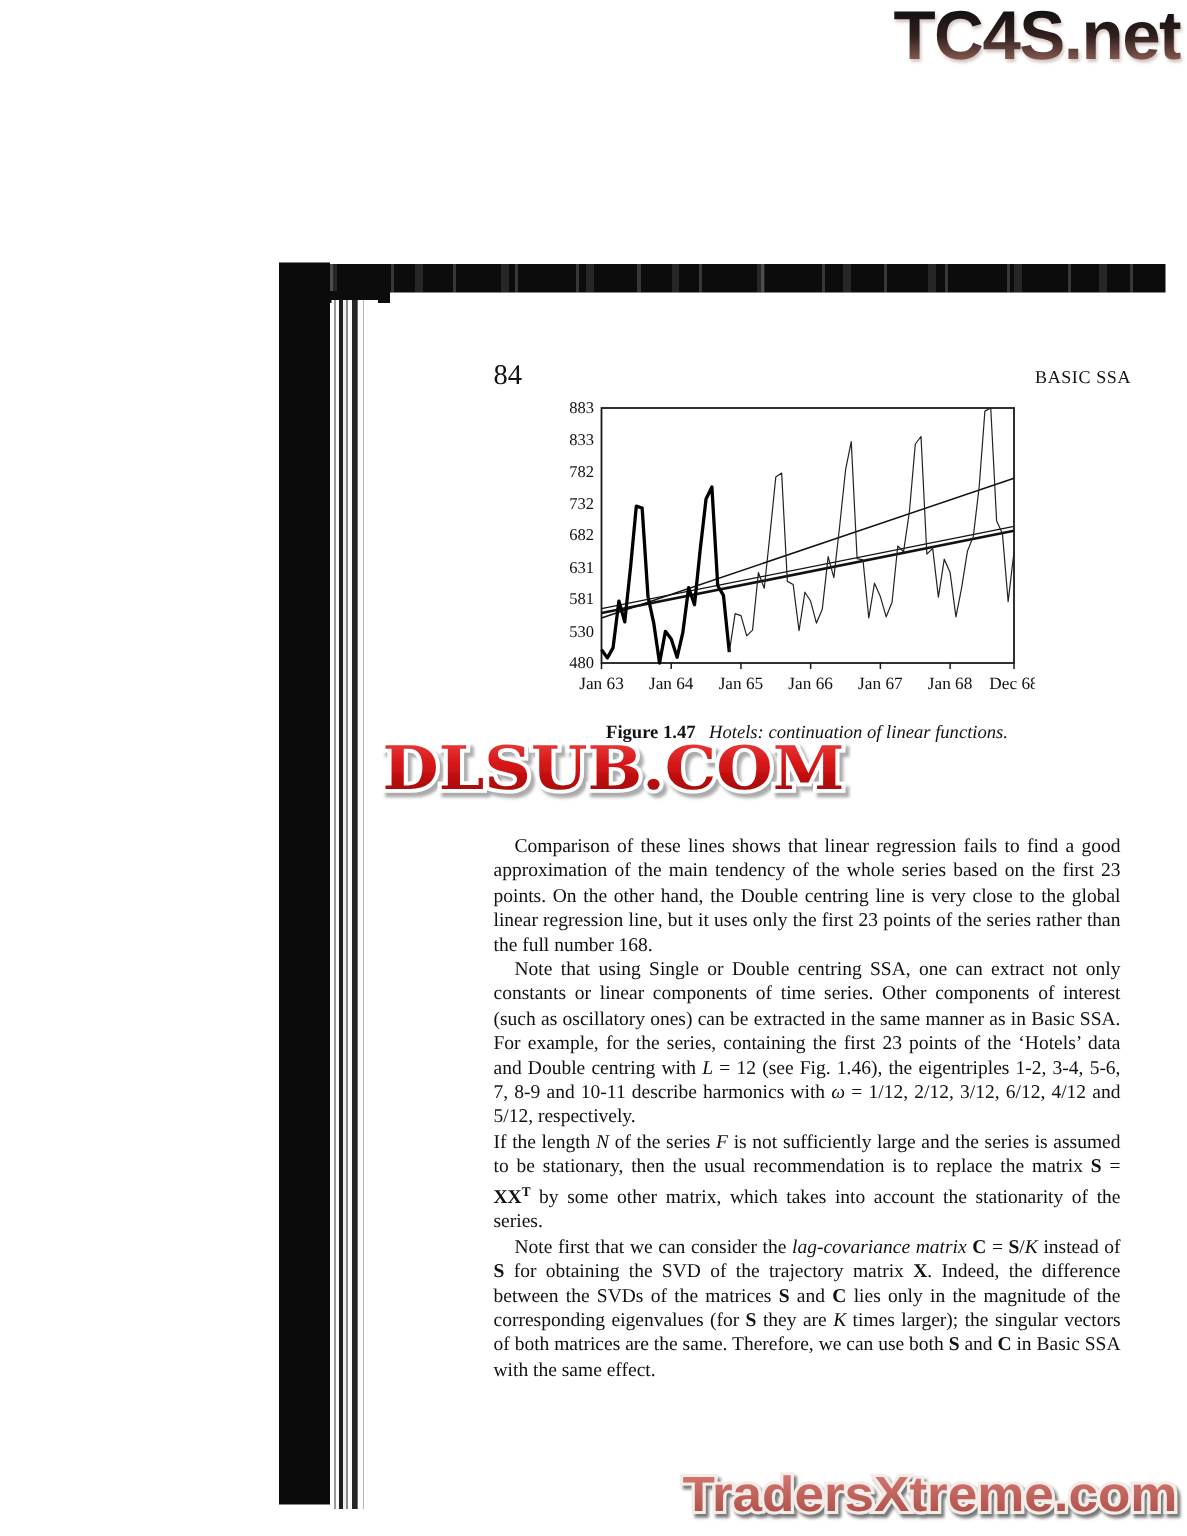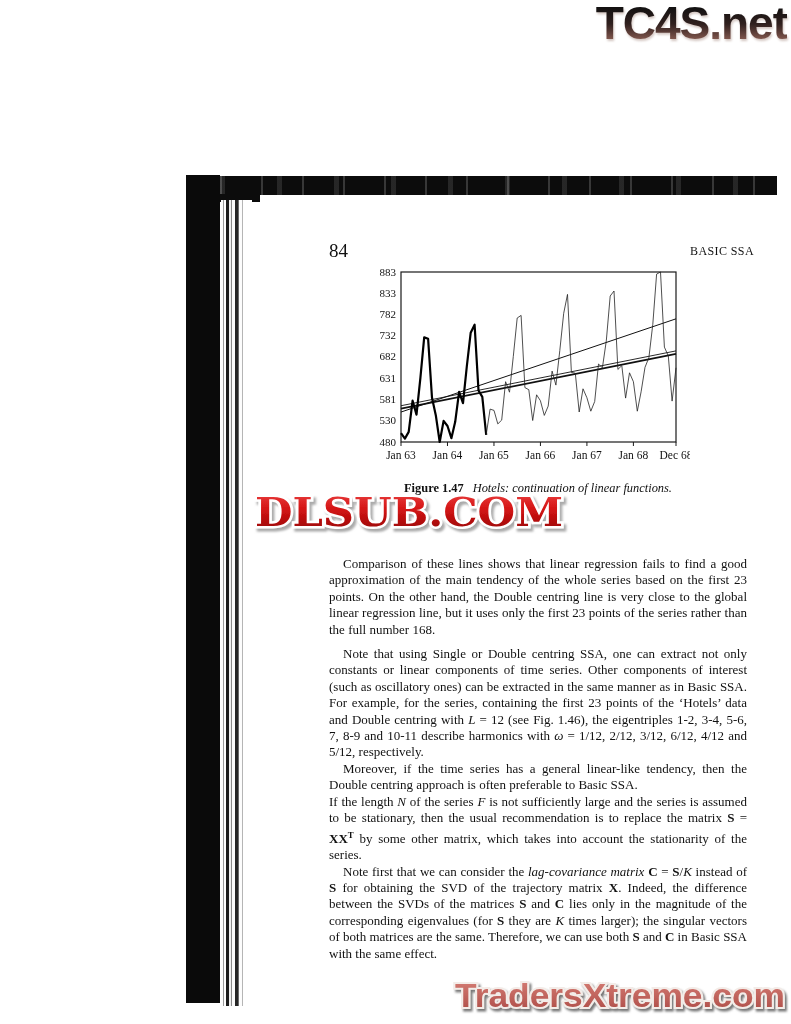--- a/index.html
+++ b/index.html
@@ -32,21 +32,21 @@
   
   .pgnum{left:329px;top:240px;font-size:19px;}
   .runhead{left:600px;top:244px;width:154px;text-align:right;font-size:12px;font-weight:normal;letter-spacing:.4px;}
   .caption{left:329px;top:481px;width:418px;text-align:center;font-size:12.4px;}
   .caption .cap-label{margin-right:9px;font-weight:bold;}
   .caption .cap-title{font-style:italic;}
 
   .column{left:329px;top:556px;width:418px;font-size:13px;line-height:16.4px;text-align:justify;}
   .column p{margin:0;}
   .column p.indent{text-indent:14px;}
-  .column p.gap{margin-top:8px;}
+  .column p.gap{}
   .sect{margin:21px 0 12px 0;font-size:13.4px;font-weight:normal;font-style:italic;}
   .sect .sect-num{margin-right:12px;}
   .sg-i{font-style:italic;}
   .sg-b{font-weight:bold;}
   sup.sg-s{font-weight:bold;font-size:.68em;}
 
   
   #chart-svg{left:355px;top:262px;}
   #chart-svg text{font-family:"Liberation Serif",serif;fill:#111;}
 </style>
@@ -109,21 +109,20 @@
     <filter id="dlsh" x="-20%" y="-20%" width="140%" height="160%">
       <feDropShadow dx="2.5" dy="3" stdDeviation="0.9" flood-color="#aaaaaa"></feDropShadow>
     </filter>
   </defs>
   <text x="162" y="38" text-anchor="middle" textLength="308" lengthAdjust="spacingAndGlyphs" font-family="DejaVu Serif, serif" font-weight="bold" font-size="40" fill="url(#dlgrad)" stroke="#ffffff" stroke-width="5" paint-order="stroke" filter="url(#dlsh)">DLSUB.COM</text>
 </svg>
 
 <div class="abs column">
   <p class="indent"><span>Comparison of these lines shows that linear regression fails to find a good approximation of the main tendency of the whole series based on the first 23 points. On the other hand, the Double centring line is very close to the global linear regression line, but it uses only the first 23 points of the series rather than the full number 168.</span></p>
   <p class="indent gap"><span>Note that using Single or Double centring SSA, one can extract not only constants or linear components of time series. Other components of interest (such as oscillatory ones) can be extracted in the same manner as in Basic SSA. For example, for the series, containing the first 23 points of the ‘Hotels’ data and Double centring with </span><span class="sg-i">L</span><span> = 12 (see Fig. 1.46), the eigentriples 1-2, 3-4, 5-6, 7, 8-9 and 10-11 describe harmonics with </span><span class="sg-i">ω</span><span> = 1/12, 2/12, 3/12, 6/12, 4/12 and 5/12, respectively.</span></p>
-  <p class="indent"><span>Moreover, if the time series has a general linear-like tendency, then the Double centring approach is often preferable to Basic SSA.</span></p>
   <p><span>If the length </span><span class="sg-i">N</span><span> of the series </span><span class="sg-i">F</span><span> is not sufficiently large and the series is assumed to be stationary, then the usual recommendation is to replace the matrix </span><span class="sg-b">S</span><span> = </span><span class="sg-b">XX</span><sup class="sg-s">T</sup><span> by some other matrix, which takes into account the stationarity of the series.</span></p>
   <p class="indent"><span>Note first that we can consider the </span><span class="sg-i">lag-covariance matrix</span><span> </span><span class="sg-b">C</span><span> = </span><span class="sg-b">S</span><span>/</span><span class="sg-i">K</span><span> instead of </span><span class="sg-b">S</span><span> for obtaining the SVD of the trajectory matrix </span><span class="sg-b">X</span><span>. Indeed, the difference between the SVDs of the matrices </span><span class="sg-b">S</span><span> and </span><span class="sg-b">C</span><span> lies only in the magnitude of the corresponding eigenvalues (for </span><span class="sg-b">S</span><span> they are </span><span class="sg-i">K</span><span> times larger); the singular vectors of both matrices are the same. Therefore, we can use both </span><span class="sg-b">S</span><span> and </span><span class="sg-b">C</span><span> in Basic SSA with the same effect.</span></p>
 </div>
 
 <svg class="abs wm" style="left:450px;top:976px;" width="340" height="46">
   <defs>
     <linearGradient id="txgrad" x1="0" y1="0" x2="0" y2="1">
       <stop offset="0%" stop-color="#d88078"></stop>
         <stop offset="100%" stop-color="#ab4a44"></stop>
     </linearGradient>

